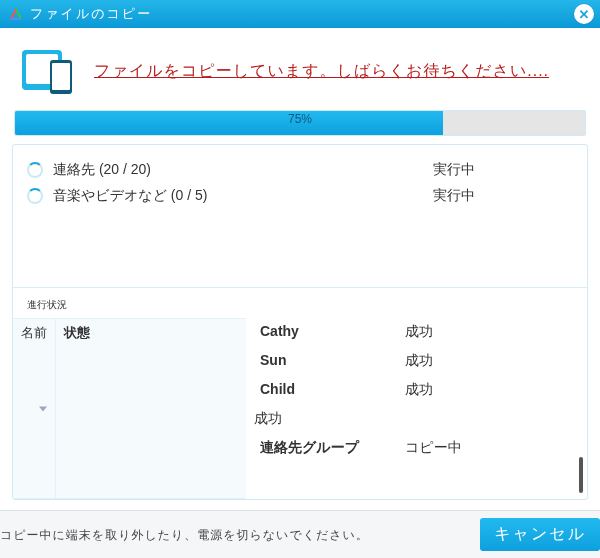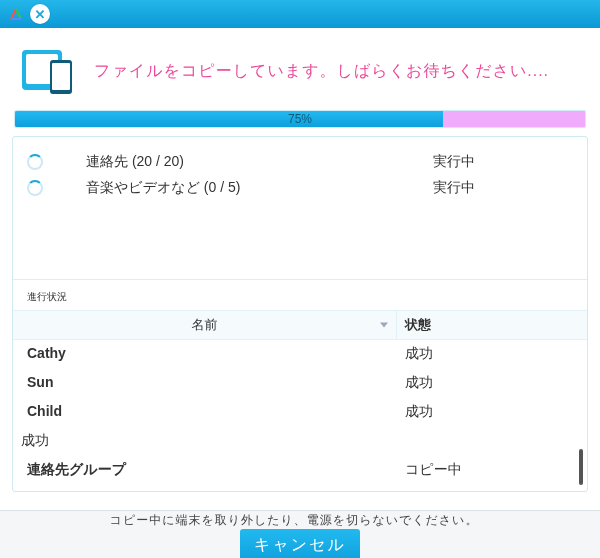--- a/index.html
+++ b/index.html
@@ -66,26 +66,27 @@
     position:absolute; right:4px; bottom:0; width:22px; height:34px;
     background:#0e5b7a; border-radius:3px;
   }
   .device-icon .phone:after{
     content:""; position:absolute; left:2px; top:3px; right:2px; bottom:4px;
     background:#fff; border-radius:1px;
   }
   .heading {
     font-size: 16px;
     letter-spacing: 1px;
-    color: #ec4899;
+    color: #b91c1c;
+    text-decoration: underline;
   }
   .progress-bar {
-    height: 18px;
+    height: 26px;
     border: 1px solid #cfeaf5;
-    background: #f0abfc;
+    background: #e5e5e5;
     border-radius: 2px;
     position: relative;
     margin: 0 2px 8px 2px;
   }
   .progress-fill {
     position:absolute; left:0; top:0; bottom:0;
     background: linear-gradient(to bottom, #22b9ef, #0ea0de);
     border-radius: 2px 0 0 2px;
   }
   .progress-label {
@@ -101,41 +102,40 @@
     overflow:hidden;
   }
   .tasks {
     padding: 12px 14px 8px 14px;
     flex-shrink:0;
   }
   .task-row {
     display:flex; align-items:center;
     padding: 4px 0;
     font-size: 14px;
-    gap: 33px;
   }
   .spinner {
     width:16px; height:16px;
     border: 2px solid #cde9f5;
     border-top-color: #1aa7dc;
     border-radius:50%;
     margin-right: 10px;
     flex-shrink:0;
   }
   .task-name { flex:1; }
   .task-status { width: 140px; }
   .tasks-spacer { height: 70px; }
   .divider { height:1px; background:#d9eef7; margin: 0; }
   .section-title {
     padding: 10px 14px 6px 14px;
     font-size: 10px;
     font-weight: 500;
   }
   .table {
-    flex:1; display:flex; flex-direction:column;
+    flex:1; display:flex; flex-direction:row;
     overflow:hidden;
     position:relative;
   }
   .thead {
     display:flex;
     background: #f5fafd;
     border-top:1px solid #e3f1f8;
     border-bottom:1px solid #e3f1f8;
     font-size:13px;
     color:#333;
@@ -170,21 +170,20 @@
   }
   .footer {
     position: fixed;
     bottom:0; left:0; right:0;
     height: 48px;
     background: #f4f6f7;
     border-top: 1px solid #dbe3e7;
     display:flex; align-items:center;
     padding: 0 0;
     width:600px;
-    flex-direction:column;
   }
   .footer-msg {
     flex:1;
     font-size:12px;
     color:#444;
     letter-spacing: 1px;
     line-height:1.5;
     padding-right:12px;
   }
   .cancel-btn {
@@ -202,20 +201,21 @@
 <body>
 
 <div class="titlebar">
   <span class="app-icon">
     <svg width="16" height="16" viewBox="0 0 16 16">
       <path d="M3 13 L8 3" stroke="#ff4d4d" stroke-width="2" fill="none"></path>
       <path d="M8 3 L13 13" stroke="#3cc43c" stroke-width="2" fill="none"></path>
       <path d="M3 13 L13 13" stroke="#4d8dff" stroke-width="2" fill="none"></path>
     </svg>
   </span>
+  <span class="title-text">ファイルのコピー</span>
   <div class="close-btn">
     <span>✕</span>
   </div>
 </div>
 
 <div class="content">
   <div class="header-row">
     <div class="device-icon">
       <div class="tablet"></div>
       <div class="phone"></div>

